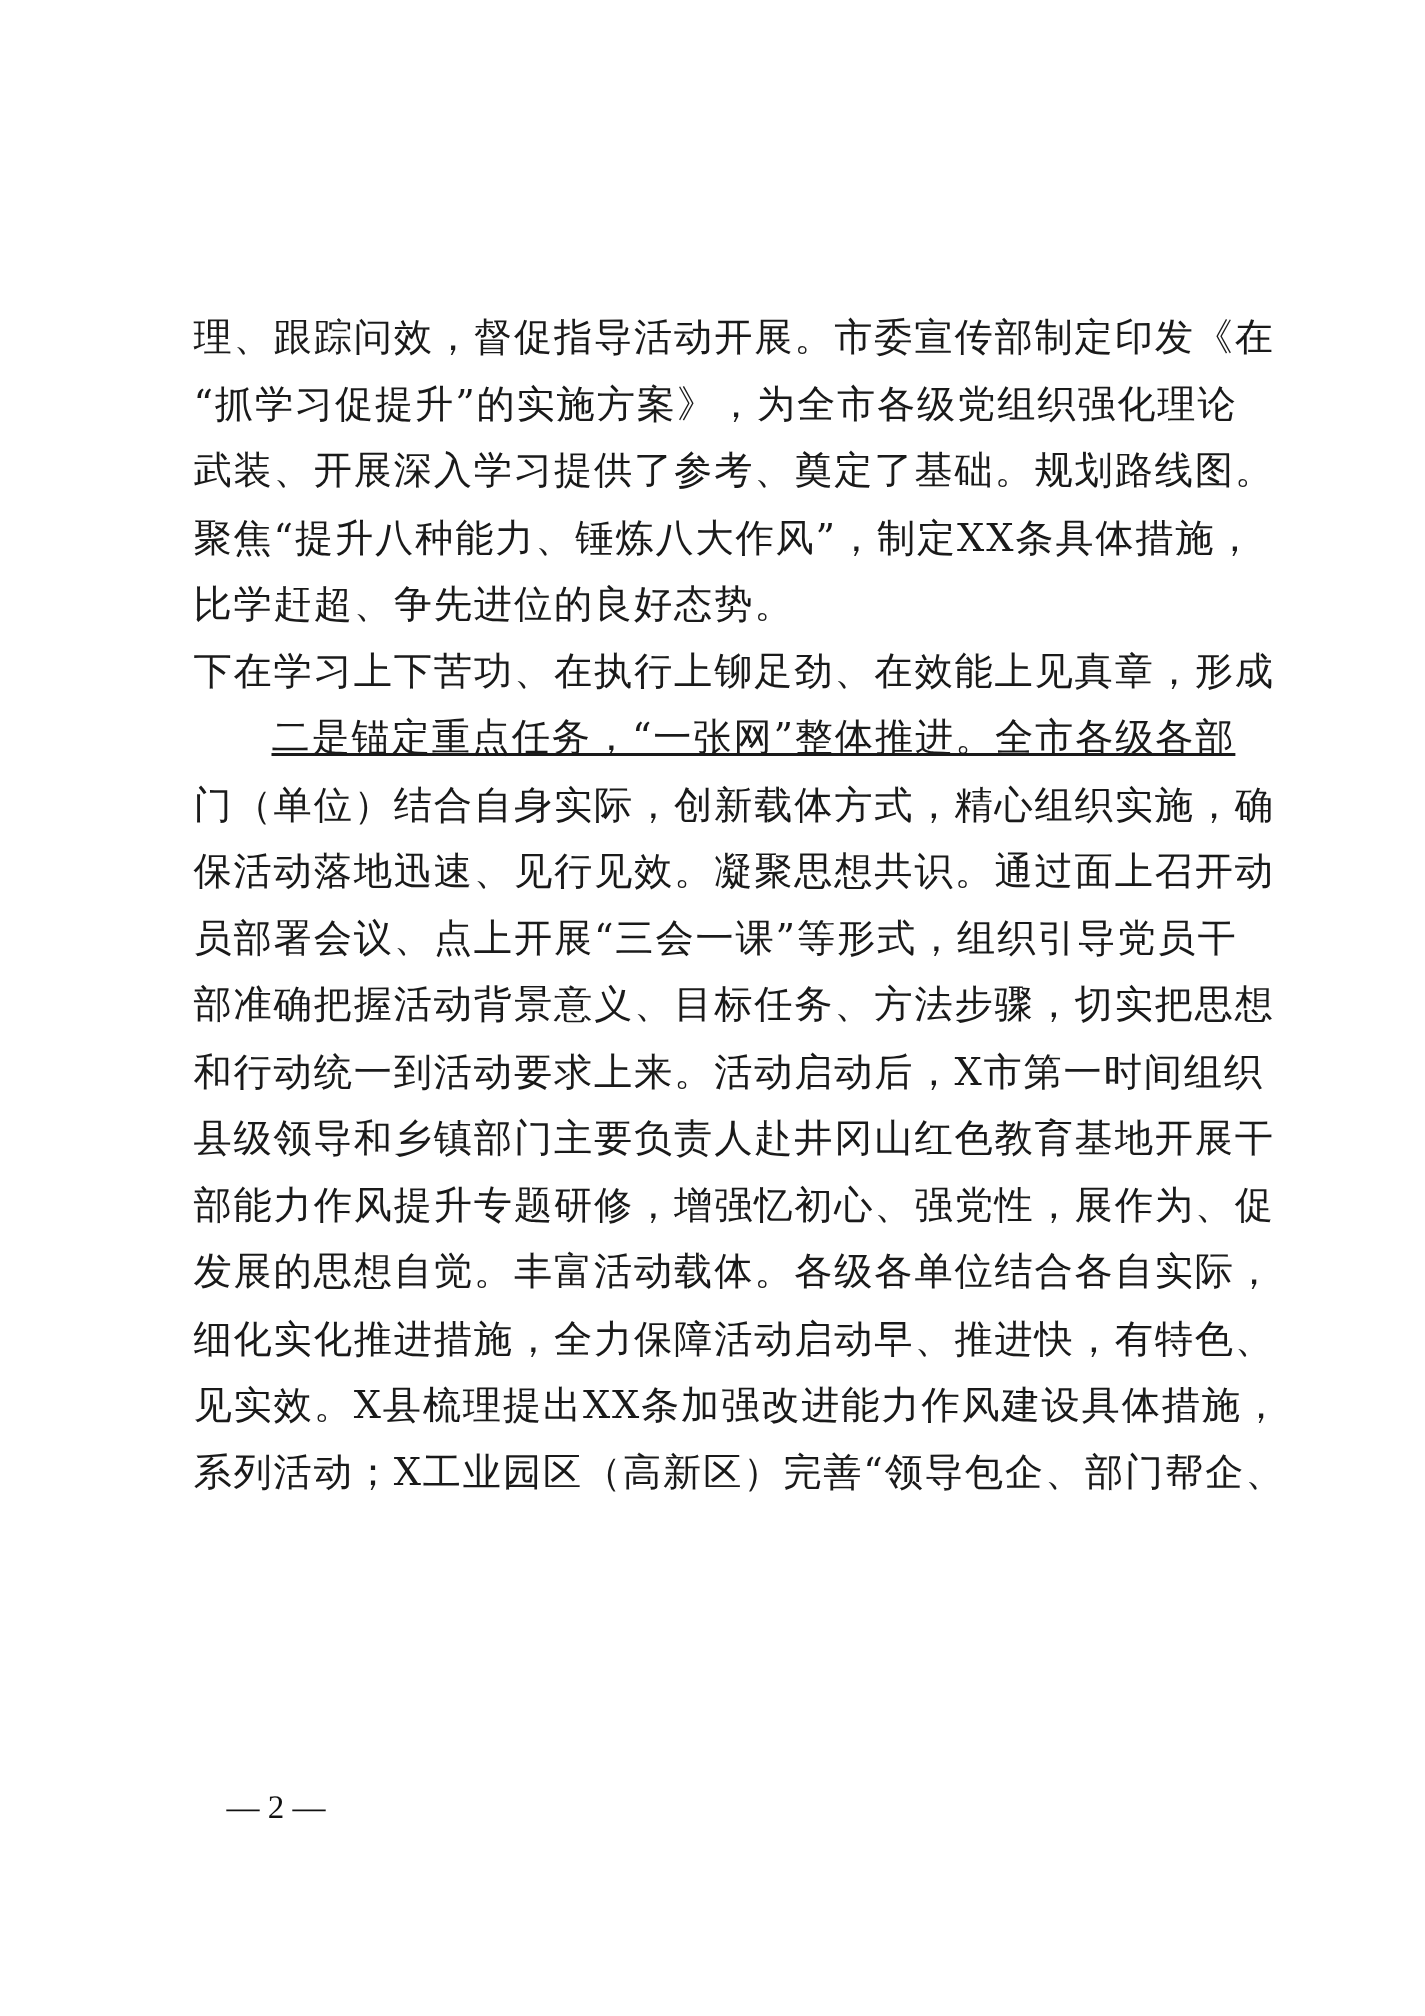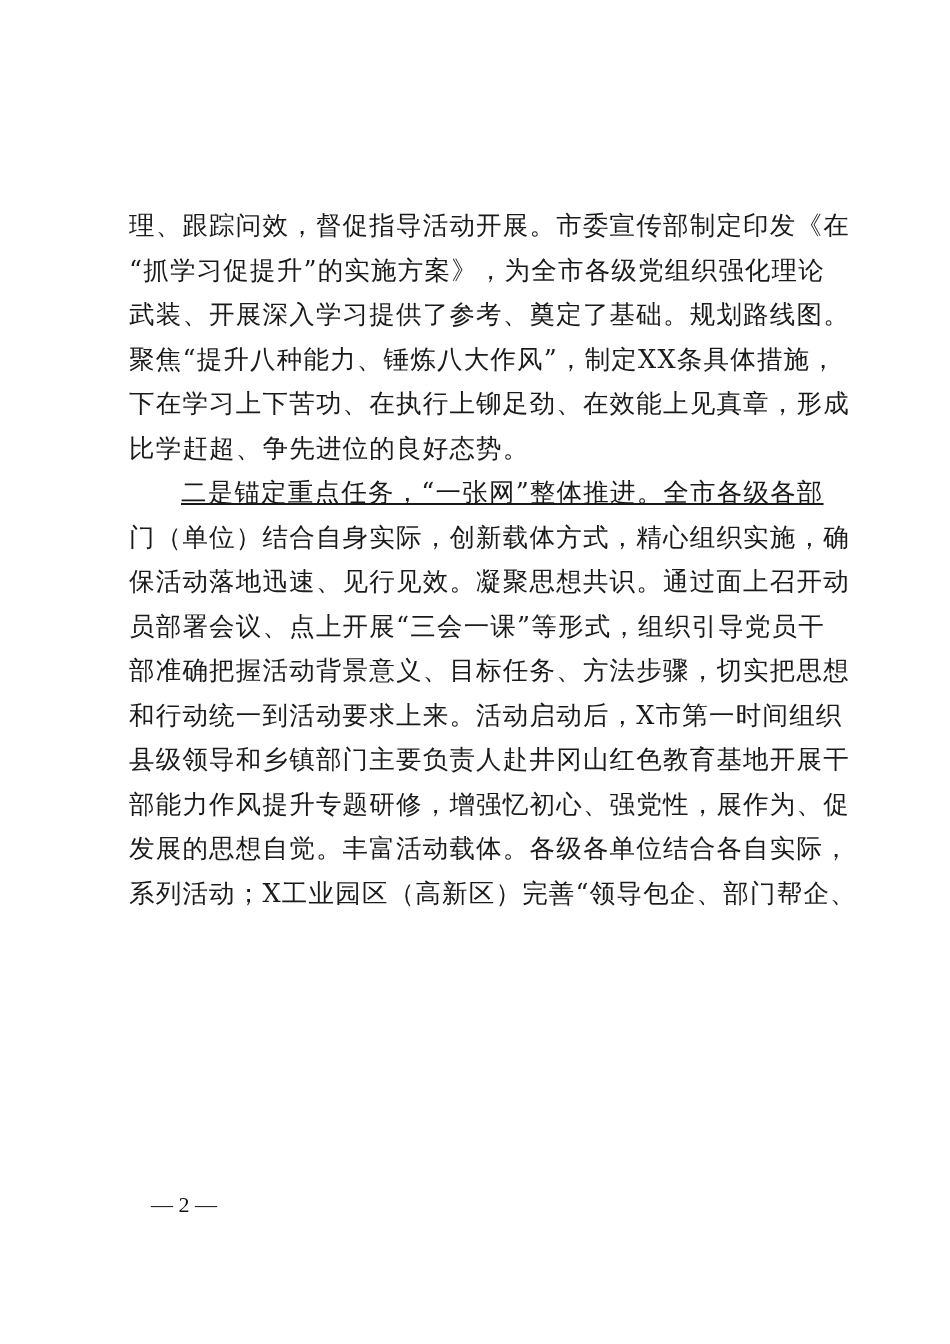--- a/index.html
+++ b/index.html
@@ -22,27 +22,29 @@
 </style>
 </head>
 <body>
 
 <div class="page">
   <div class="body-text">
     <span class="line">理、跟踪问效，督促指导活动开展。市委宣传部制定印发《在</span>
     <span class="line">“抓学习促提升”的实施方案》，为全市各级党组织强化理论</span>
     <span class="line">武装、开展深入学习提供了参考、奠定了基础。规划路线图。</span>
     <span class="line">聚焦“提升八种能力、锤炼八大作风”，制定XX条具体措施，</span>
+    <span class="line">比学赶超、争先进位的良好态势。</span>
     <span class="line">下在学习上下苦功、在执行上铆足劲、在效能上见真章，形成</span>
-    <span class="line">比学赶超、争先进位的良好态势。</span>
     <span class="line indent">二是锚定重点任务，“一张网”整体推进。全市各级各部</span>
     <span class="line">门（单位）结合自身实际，创新载体方式，精心组织实施，确</span>
     <span class="line">保活动落地迅速、见行见效。凝聚思想共识。通过面上召开动</span>
     <span class="line">员部署会议、点上开展“三会一课”等形式，组织引导党员干</span>
     <span class="line">部准确把握活动背景意义、目标任务、方法步骤，切实把思想</span>
     <span class="line">和行动统一到活动要求上来。活动启动后，X市第一时间组织</span>
     <span class="line">县级领导和乡镇部门主要负责人赴井冈山红色教育基地开展干</span>
     <span class="line">部能力作风提升专题研修，增强忆初心、强党性，展作为、促</span>
     <span class="line">发展的思想自觉。丰富活动载体。各级各单位结合各自实际，</span>
+    <span class="line">细化实化推进措施，全力保障活动启动早、推进快，有特色、</span>
+    <span class="line">见实效。X县梳理提出XX条加强改进能力作风建设具体措施，</span>
     <span class="line">系列活动；X工业园区（高新区）完善“领导包企、部门帮企、</span>
   </div>
   <div class="page-number">— 2 —</div>
 </div>
 
 </body></html>

